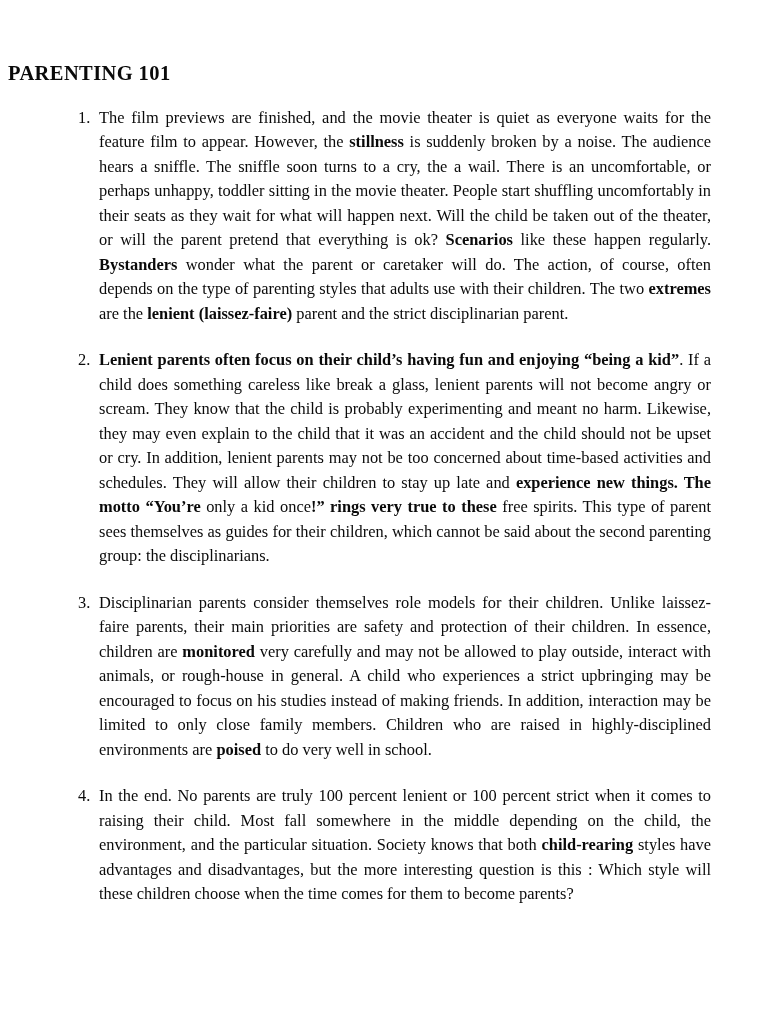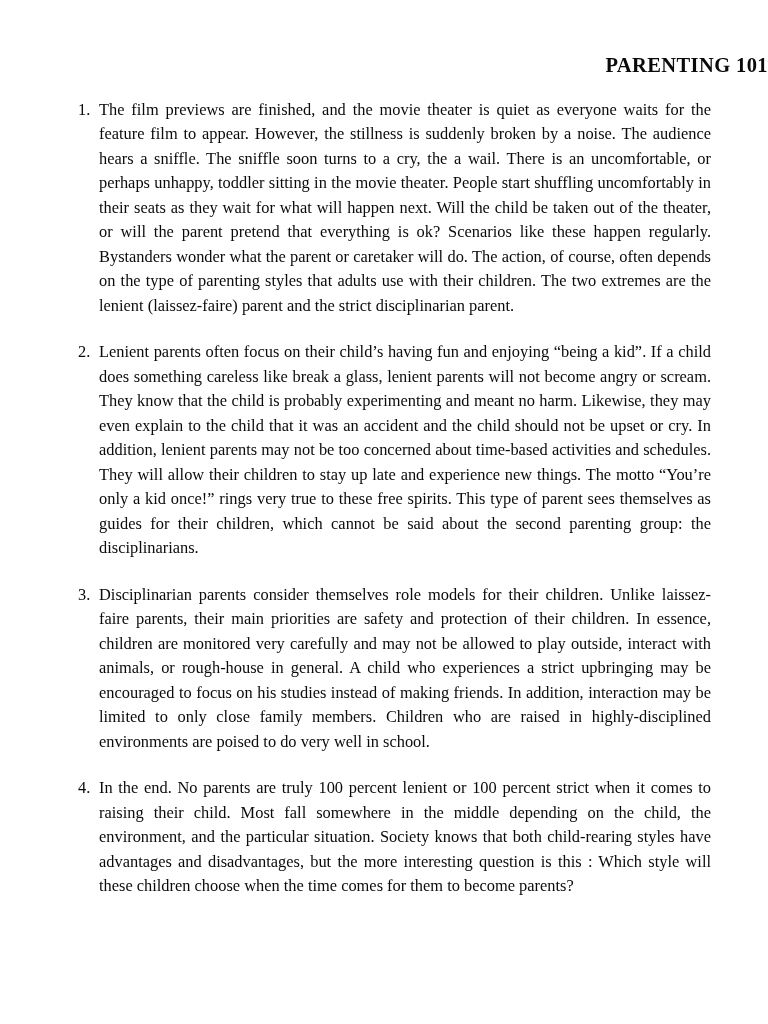--- a/index.html
+++ b/index.html
@@ -18,25 +18,25 @@
   .page {
     position: relative;
     width: 768px;
     height: 1024px;
     background: #ffffff;
     box-sizing: border-box;
     padding: 0;
     overflow: hidden;
   }
   .doc-title {
-    text-align: right;
+    text-align: left;
     font-size: 20.5px;
     font-weight: bold;
     letter-spacing: 0.4px;
-    margin: 0;
+    margin: 8px;
     padding-top: 54px;
     padding-bottom: 0;
     line-height: 1.1;
     font-family: "Liberation Serif", "DejaVu Serif", serif;
   }
   .body-list {
     list-style: none;
     margin: 0;
     padding: 0;
     margin-top: 21px;
@@ -61,21 +61,21 @@
     width: 20px;
     font-weight: normal;
     font-size: 16.4px;
     line-height: 24.5px;
     text-align: left;
   }
   .para-text {
     display: block;
   }
   .para-text b {
-    font-weight: normal;
+    font-weight: bold;
   }
 </style>
 </head>
 <body>
 
 <div class="page">
 
   <h1 class="doc-title">PARENTING 101</h1>
 
   <ol class="body-list">

